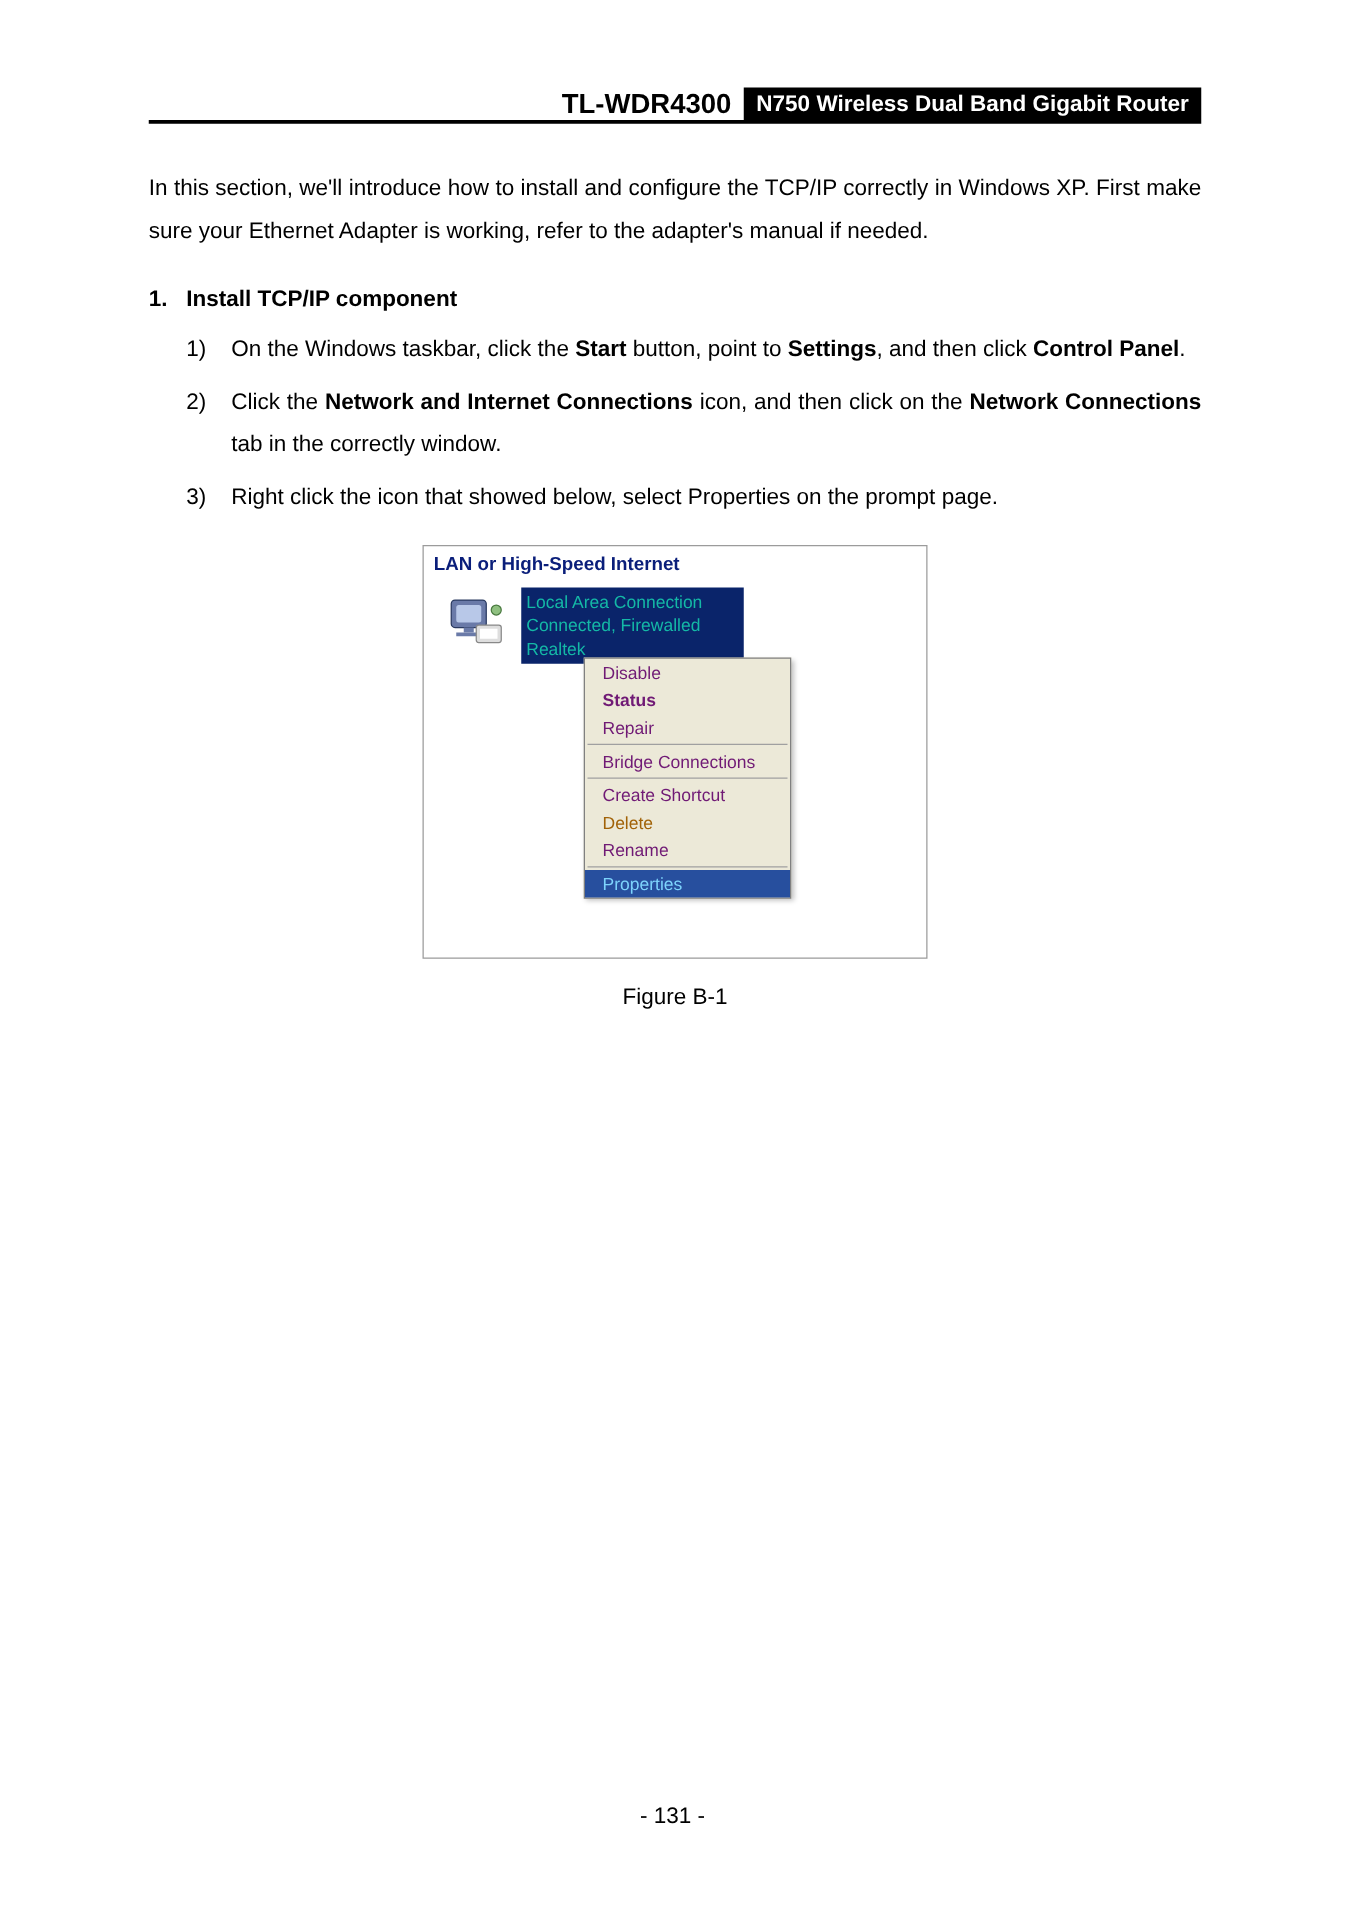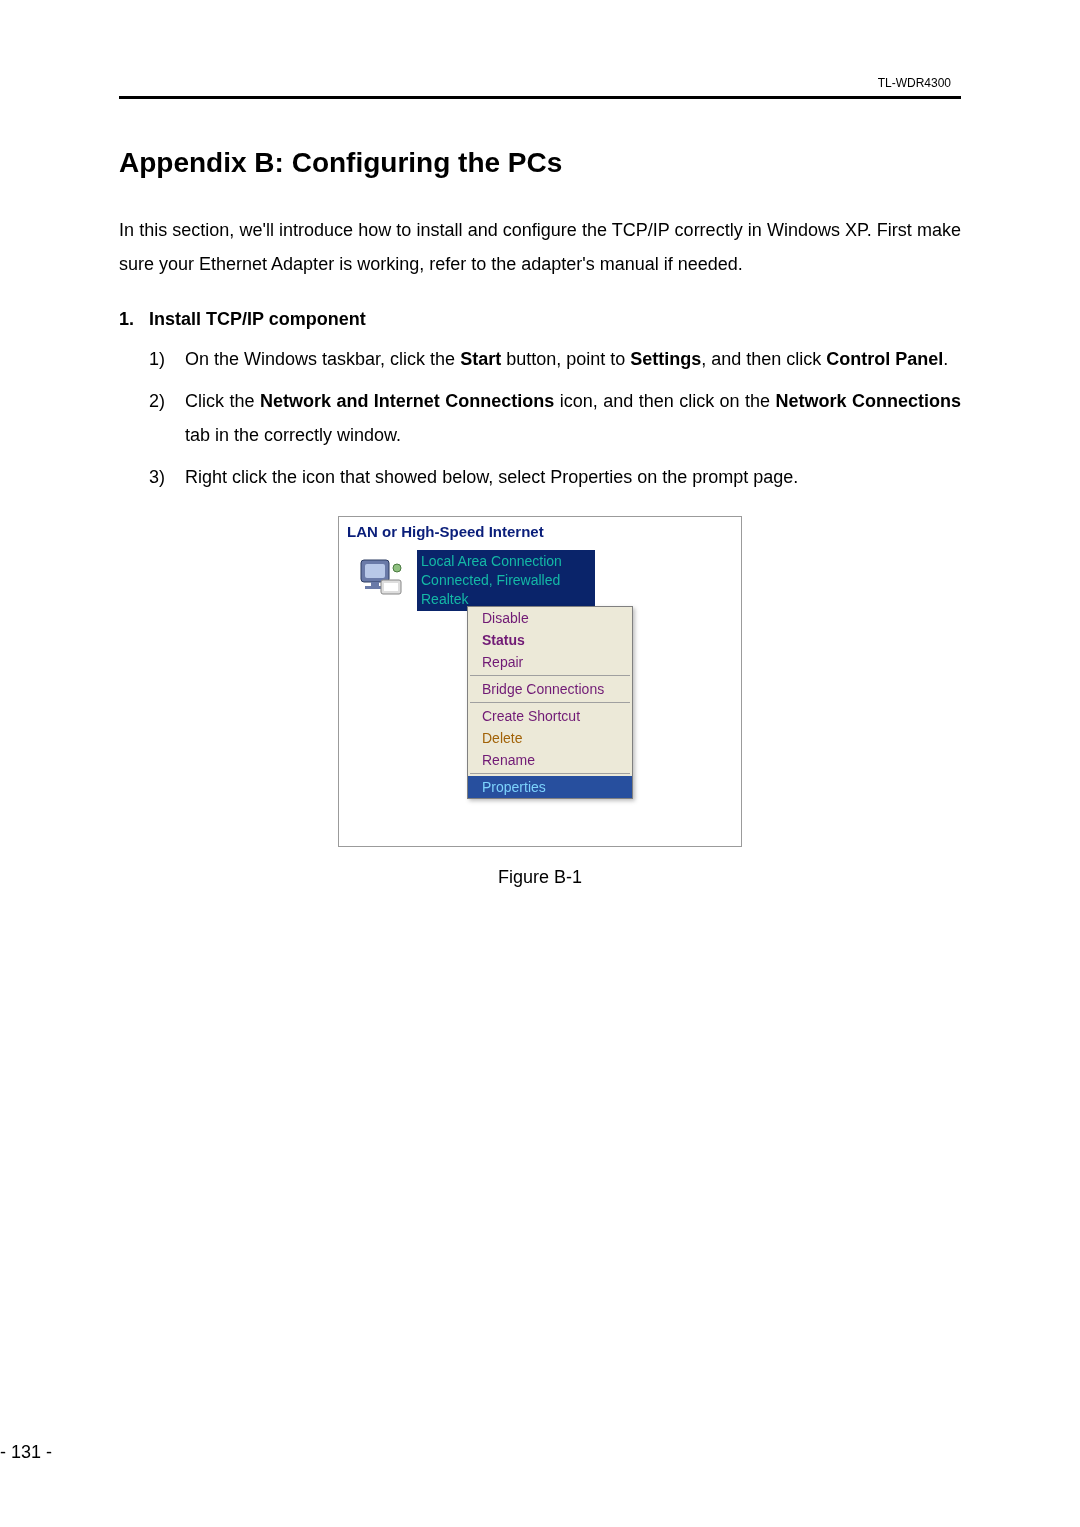--- a/index.html
+++ b/index.html
@@ -24,22 +24,22 @@
     align-items: stretch;
     height: 26px;
     border-bottom: 3px solid #000;
   }
   .hdr-left {
     flex: 1;
     display: flex;
     align-items: center;
     justify-content: flex-end;
     padding-right: 10px;
-    font-weight: normal;
-    font-size: 12px;
+    font-weight: bold;
+    font-size: 22px;
   }
   .hdr-right {
     background: #000;
     color: #fff;
     font-weight: bold;
     font-size: 18px;
     display: flex;
     align-items: center;
     padding: 0 10px;
   }
@@ -142,33 +142,34 @@
   .fig-caption {
     margin-top: 20px;
     font-size: 18px;
   }
 
   
   .footer {
     position: absolute;
     bottom: 64px;
     left: 0; right: 4px;
+    text-align: center;
     font-size: 18px;
   }
 </style>
 </head>
 <body>
 
 <div class="page">
 
   <div class="hdr">
     <div class="hdr-left">TL-WDR4300</div>
-  </div>
-
-  <div class="title">Appendix B: Configuring the PCs</div>
+    <div class="hdr-right">N750 Wireless Dual Band Gigabit Router</div>
+  </div>
+
 
   <div class="intro">In this section, we'll introduce how to install and configure the TCP/IP correctly in Windows XP. First make sure your Ethernet Adapter is working, refer to the adapter's manual if needed.</div>
 
   <div class="sec-row">
     <span class="sec-num">1.</span>
     <span>Install TCP/IP component</span>
   </div>
 
   <div class="steps">
 

